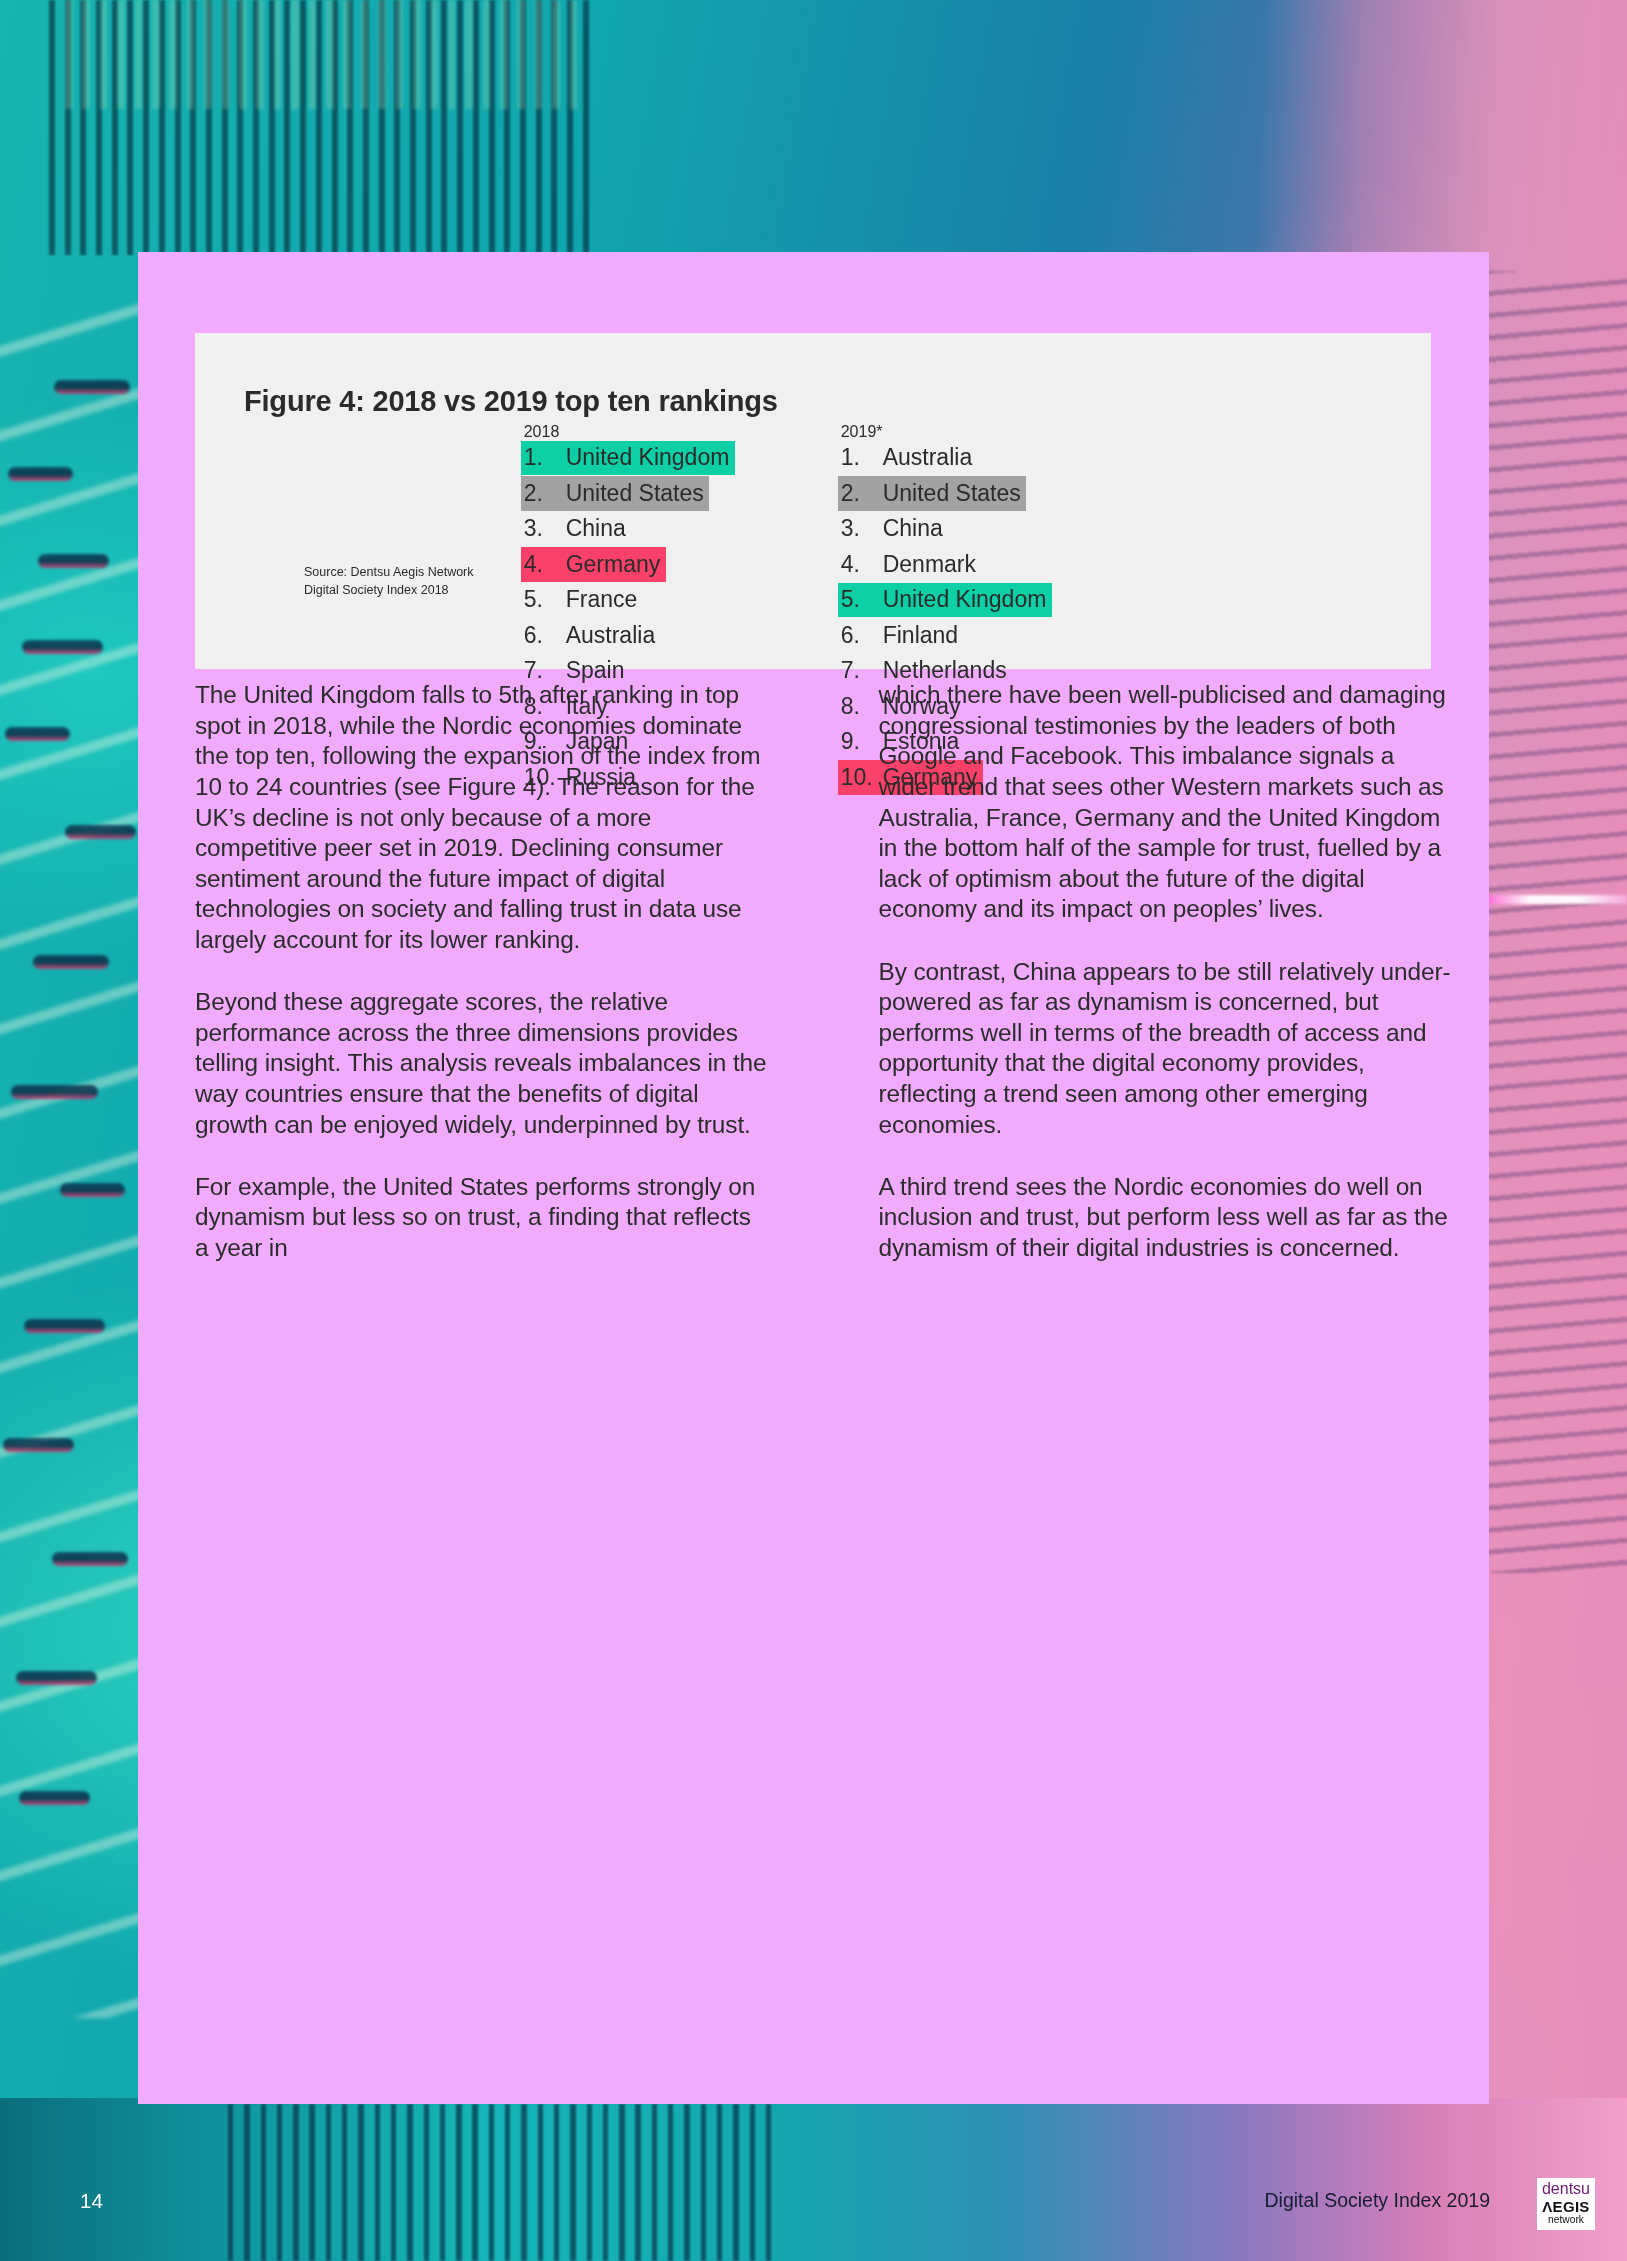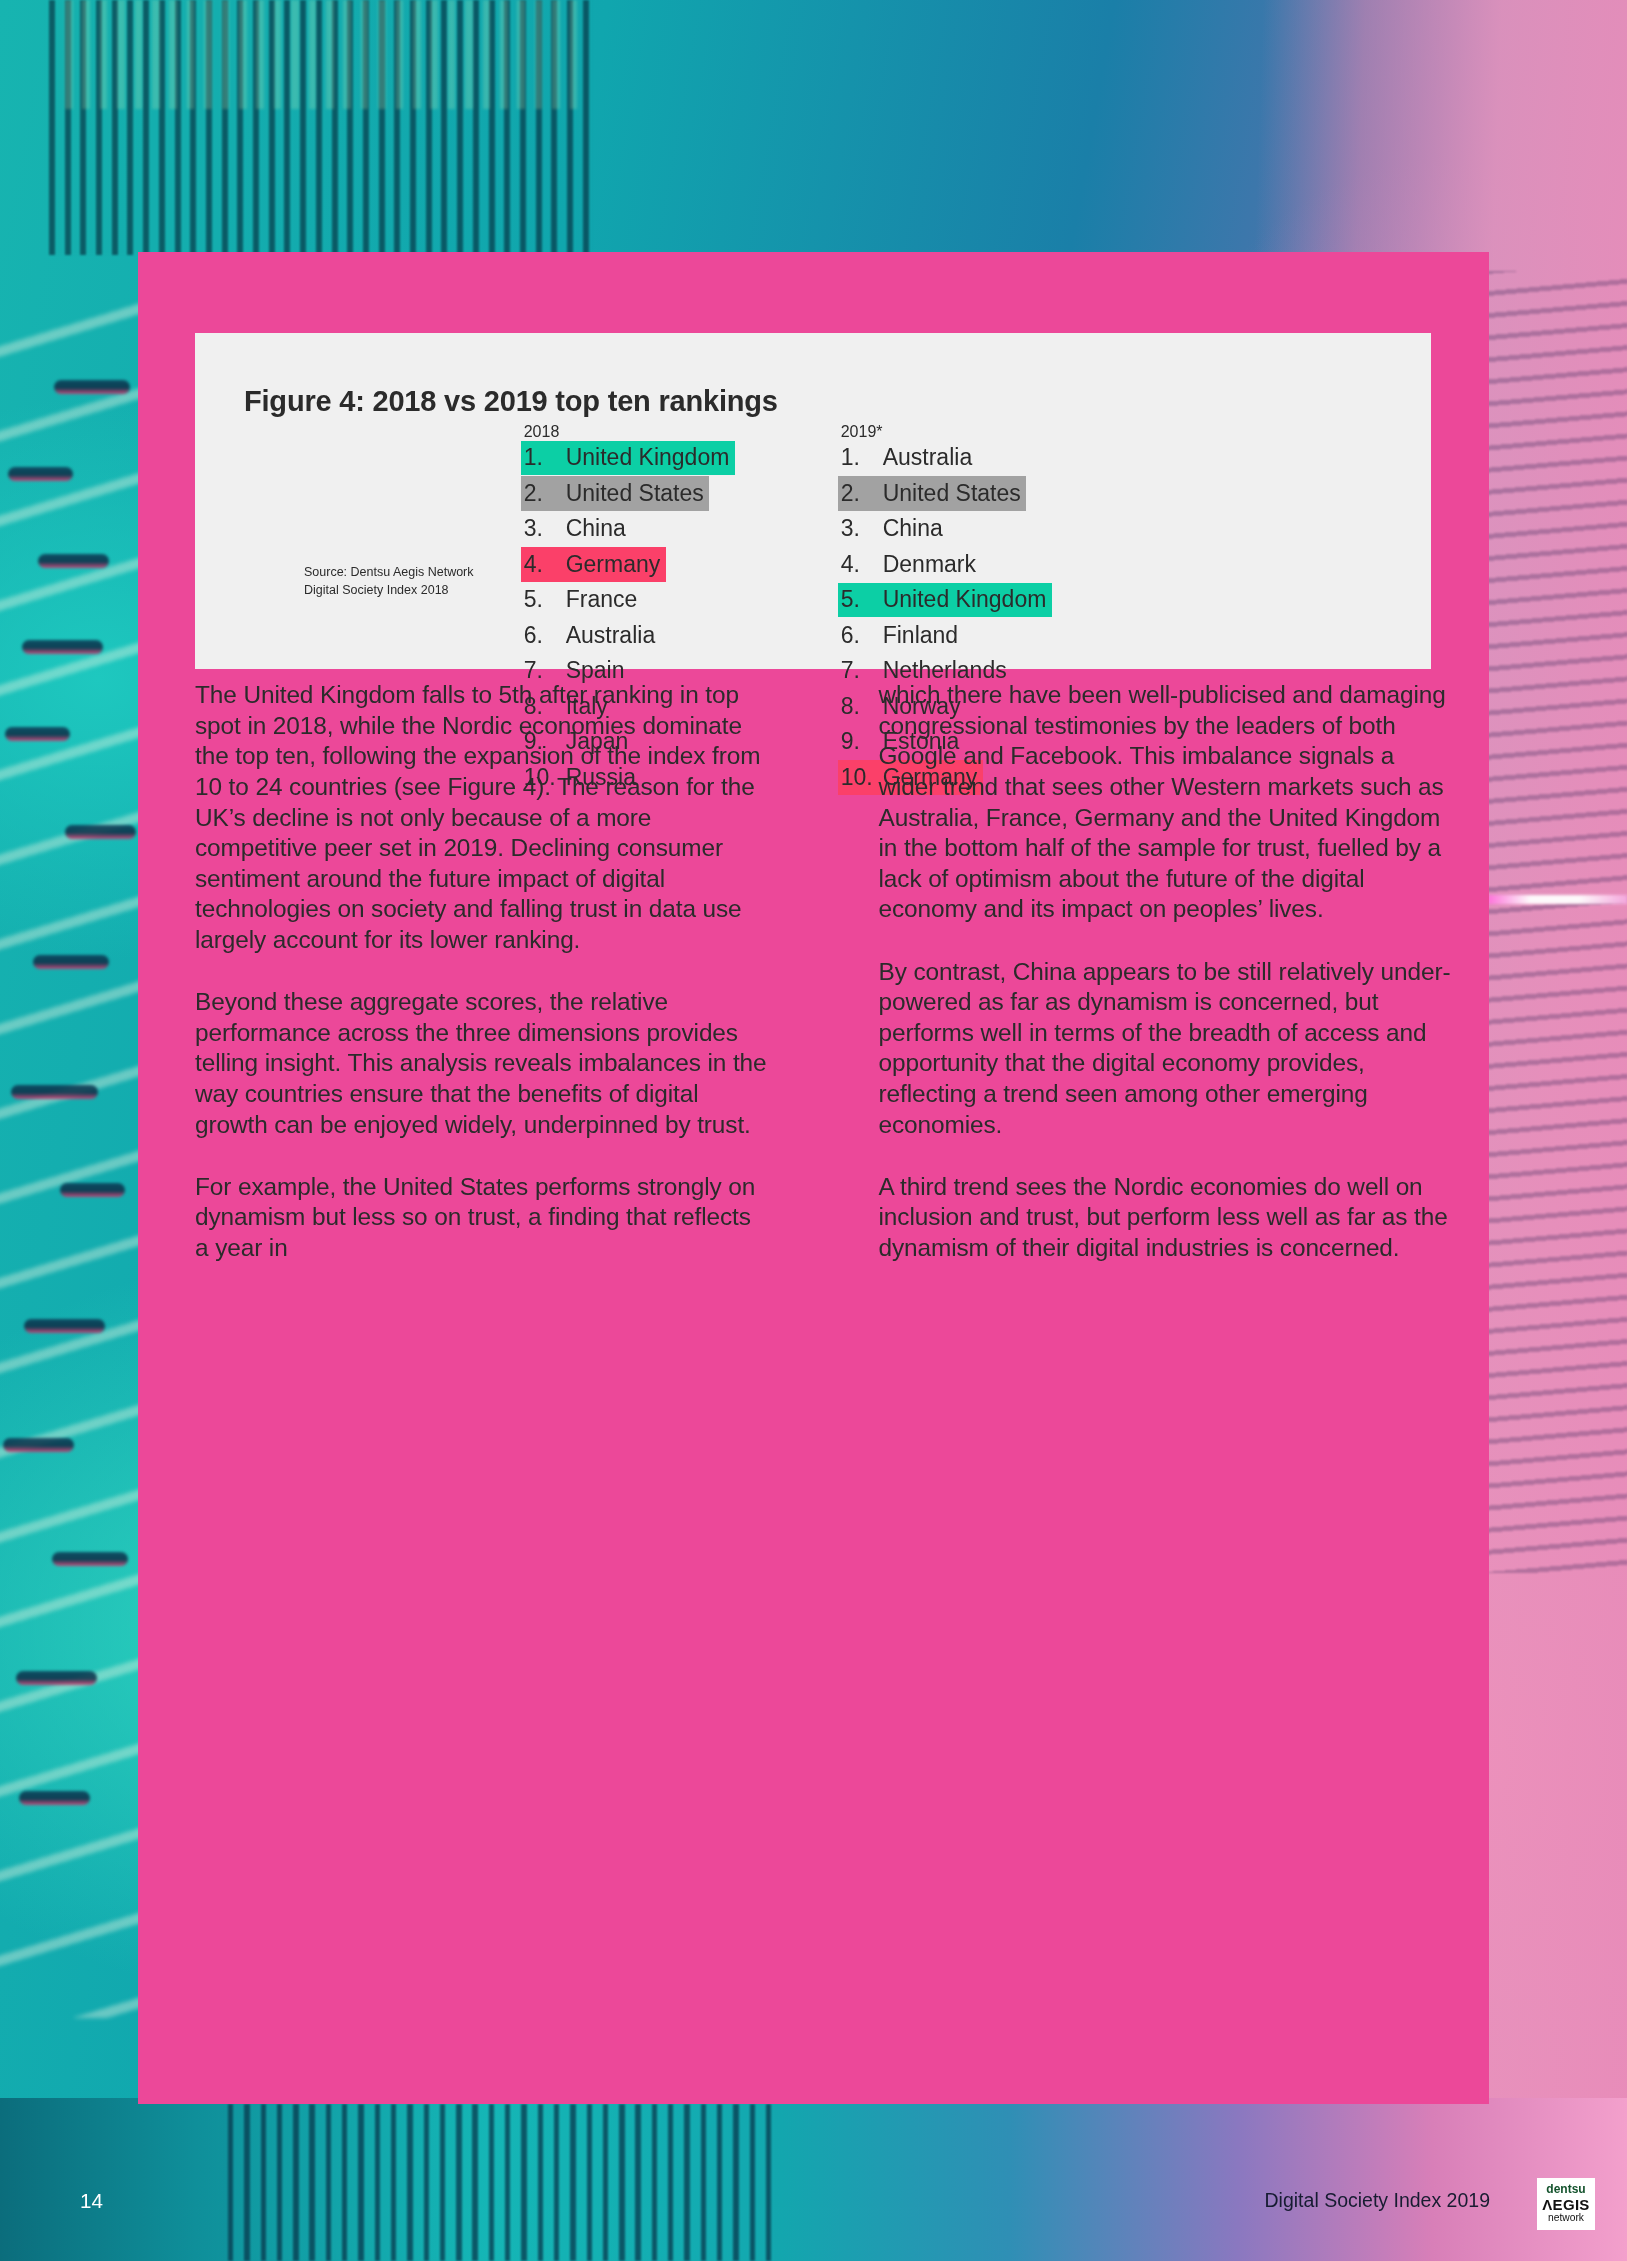--- a/index.html
+++ b/index.html
@@ -94,21 +94,21 @@
     filter: blur(1.1px);
   }
 
   
   .page {
     position: absolute;
     left: 138px;
     top: 252px;
     width: 1351px;
     height: 1852px;
-    background: #ec4899;
+    background: #f0abfc;
   }
 
   
   .figure-box {
     position: absolute;
     left: 57px;
     top: 81px;
     width: 1236px;
     height: 336px;
     background: #f0f0f0;
@@ -211,21 +211,21 @@
     bottom: 31.5px;
     width: 58px;
     height: 52px;
     background: #ffffff;
     display: flex;
     flex-direction: column;
     align-items: center;
     justify-content: center;
     gap: 1.6px;
   }
-  .logo-dentsu { font-size: 12px; font-weight: bold; color: #14532d; line-height: 1; }
+  .logo-dentsu { font-size: 16px; font-weight: normal; color: #701a75; line-height: 1; }
   .logo-aegis  { font-size: 15px; font-weight: bold; color: #111; letter-spacing: 0.3px; line-height: 1; }
   .logo-network{ font-size: 10.3px; color: #111; line-height: 1; }
 </style>
 </head>
 <body>
 
 <div class="bg">
   <div class="bg-stripes"></div>
   <div class="bg-stripes2"></div>
   <div class="bg-roadA"></div>

